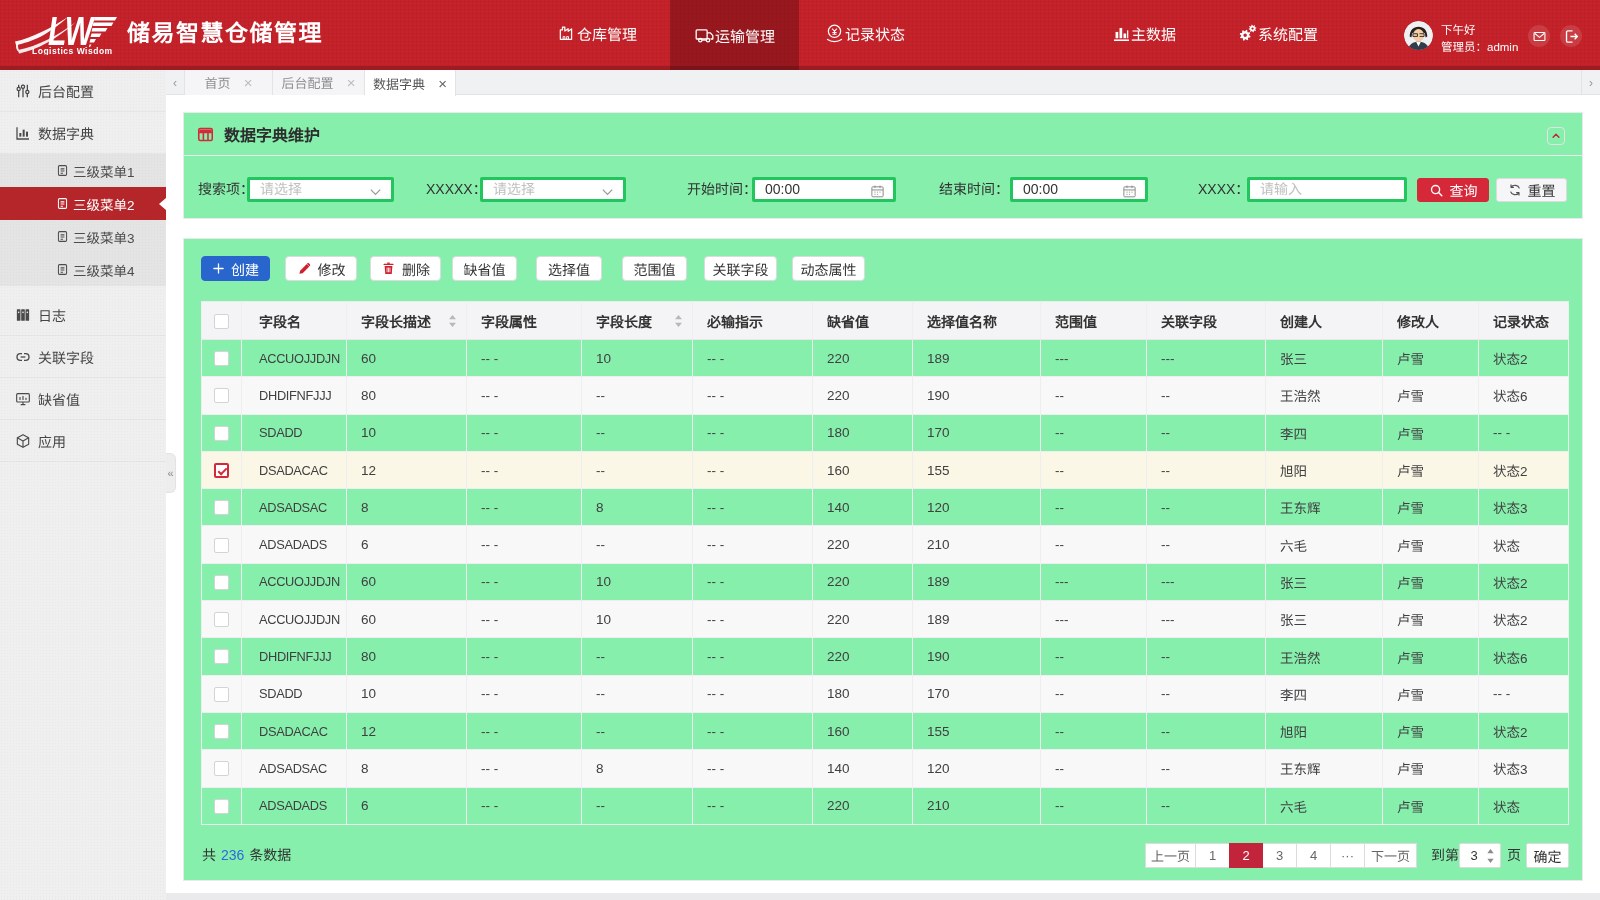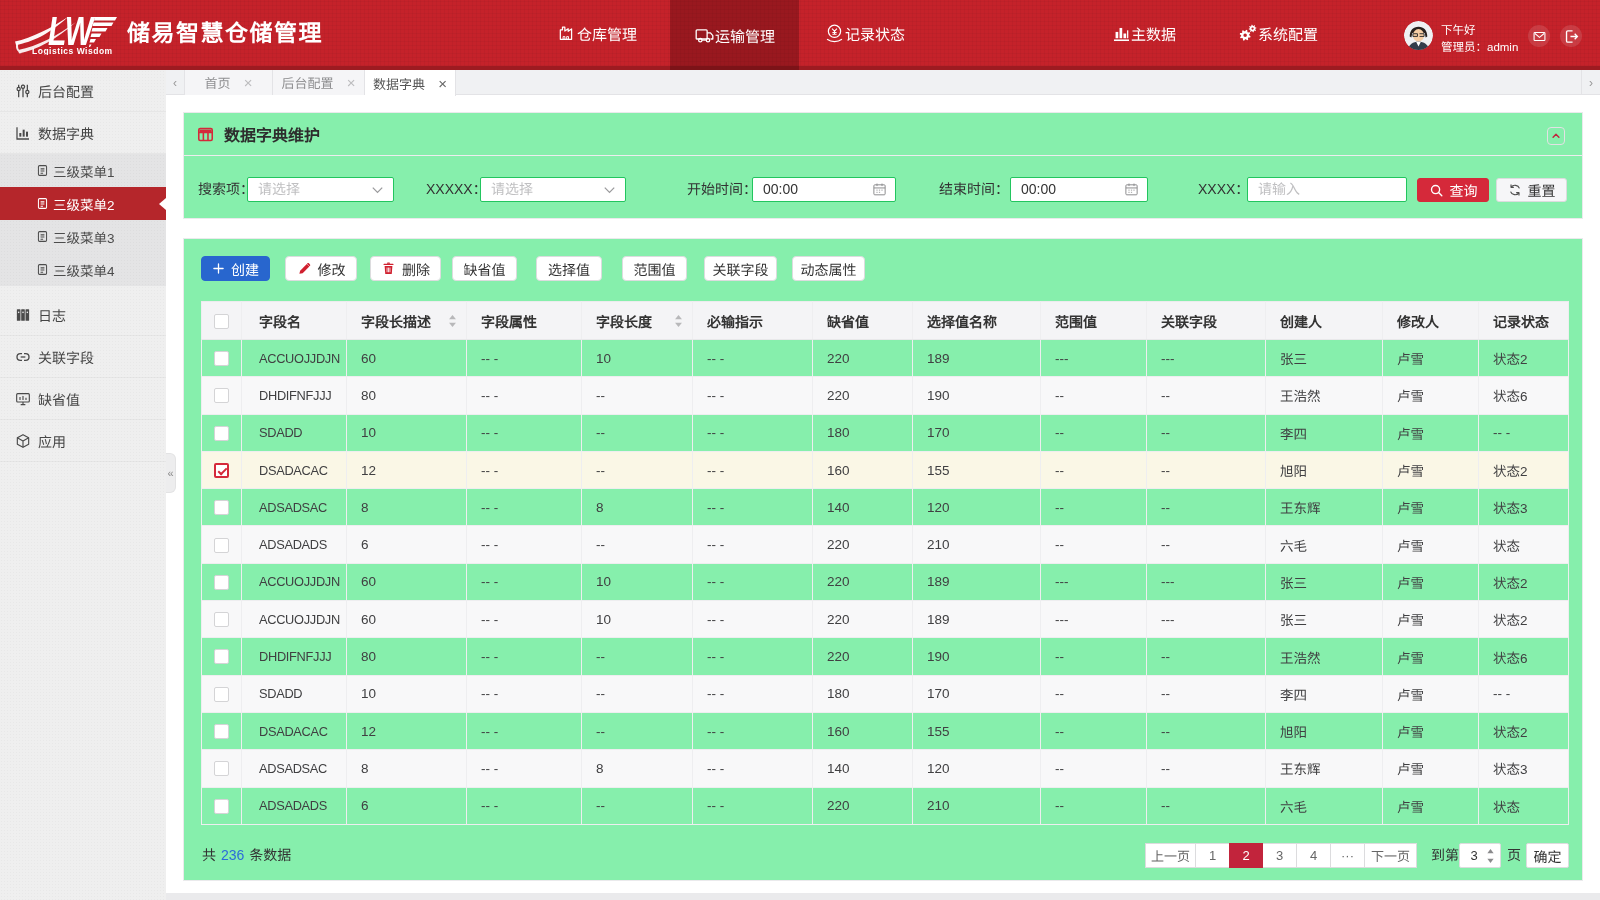--- a/index.html
+++ b/index.html
@@ -15,41 +15,41 @@
 #htitle{position:absolute;left:127px;top:0;height:66px;line-height:66px;color:#fff;font-size:23px;font-weight:bold;letter-spacing:1.5px}
 .nvi{position:absolute;top:0;height:66px;display:flex;align-items:center;gap:0;color:#fff;font-size:15px}
 .nvi.act{background:rgba(40,0,3,.28);justify-content:center;height:70px}
 #avtr{position:absolute;left:1404px;top:21px;width:29px;height:29px;border-radius:50%;overflow:hidden}
 #utxt{position:absolute;left:1441px;top:22px;color:#fff;font-size:11.5px;line-height:17px}
 .cbtn{position:absolute;top:25px;width:22px;height:22px;border-radius:50%;background:rgba(255,255,255,.12);display:flex;align-items:center;justify-content:center}
 
 #side{position:absolute;left:0;top:70px;width:166px;height:830px;background:#efefef;background-image:radial-gradient(rgba(0,0,0,.028) 1px,transparent 1px);background-size:3px 3px;z-index:20}
 .mi{height:42px;display:flex;align-items:center;padding-left:15px;gap:7px;font-size:14px;color:#454545;border-bottom:1px solid rgba(0,0,0,.035)}
 #sub{background:#e4e4e5;background-image:radial-gradient(rgba(0,0,0,.03) 1px,transparent 1px);background-size:3px 3px;margin-bottom:8px}
-.smi{height:33px;display:flex;align-items:center;padding-left:36px;gap:4px;font-size:13.5px;color:#4c4c4c;position:relative}
+.smi{height:33px;display:flex;align-items:center;padding-left:56px;gap:4px;font-size:13.5px;color:#4c4c4c;position:relative}
 .smi.on{background:#b5262b;color:#fff}
 .smi.on:after{content:"";position:absolute;right:0;top:50%;margin-top:-6px;border-top:6px solid transparent;border-bottom:6px solid transparent;border-right:7px solid #fff}
 #hndl{position:absolute;left:166px;top:453px;width:10px;height:40px;background:#ededee;border:1px solid #e3e3e4;border-left:none;border-radius:0 6px 6px 0;color:#8a8a8a;font-size:11px;display:flex;align-items:center;justify-content:center;z-index:21}
 
 #tabs{position:absolute;left:166px;top:70px;width:1434px;height:25px;background:#f0f1f3;border-bottom:1px solid #e3e3e6;display:flex;z-index:10}
 .tbtn{width:19px;height:25px;display:flex;align-items:center;justify-content:center;color:#999;font-size:12px;border-right:1px solid #e3e3e6}
 .tbtn.r{border-right:none;border-left:1px solid #e3e3e6;margin-left:auto}
 .tab{height:25px;display:flex;align-items:center;justify-content:center;gap:13px;font-size:13px;color:#8f8f91;background:#f5f5f7;border-right:1px solid #e3e3e6}
 .tab .x{color:#bcbcbe;font-size:15px}
 .tab.on{background:#fff;color:#555;height:26px;border-bottom:none}
 .tab.on .x{color:#666}
 
 .card{position:absolute;left:183px;width:1400px;background:#86efac;border:1px solid #eaeaec}
 #c1{top:112px;height:107px}
 #c2{top:238px;height:643px}
 #ctitle{position:absolute;left:13px;top:0;height:42px;display:flex;align-items:center;gap:10px;font-size:16px;font-weight:bold;color:#2d2d2d}
 #c1 .div{position:absolute;left:0;top:42px;width:100%;border-top:1px solid #ededef}
 #fold{position:absolute;right:17px;top:14px;width:18px;height:18px;border:1px solid #e2e2e4;border-radius:4px;display:flex;align-items:center;justify-content:center}
 .lbl{position:absolute;top:64px;height:25px;line-height:25px;font-size:14px;color:#333}
-.ipt{position:absolute;top:64px;height:25px;border:1px solid #22c55e;border-radius:2px;background:#fff;font-size:14px;line-height:23px;padding-left:10px;color:#333;display:flex;align-items:center}
+.ipt{position:absolute;top:64px;height:25px;border:3px solid #22c55e;border-radius:2px;background:#fff;font-size:14px;line-height:23px;padding-left:10px;color:#333;display:flex;align-items:center}
 .ph{color:#c0c0c2}
 .ipt .car{position:absolute;right:8px;top:4px}
 .ipt .chev{position:absolute;right:10px;top:8px}
 
 .btn{position:absolute;height:25px;border:1px solid #dcdcde;border-radius:4px;background:#fff;display:flex;align-items:center;justify-content:center;gap:6px;font-size:14px;color:#333}
 #bq{top:65px;left:1233px;width:72px;height:24px;background:#d5293a;border-color:#d5293a;color:#fff;border-radius:3px}
 #br{top:65px;left:1312px;width:71px;height:24px;background:#f6f6f8;border-radius:3px}
 #bcr{top:17px;left:17px;width:69px;background:#2866ce;border-color:#2866ce;color:#fff}
 
 #tbl{position:absolute;left:17px;top:62px;width:1367px;border-collapse:collapse;table-layout:fixed;font-size:13.5px}

